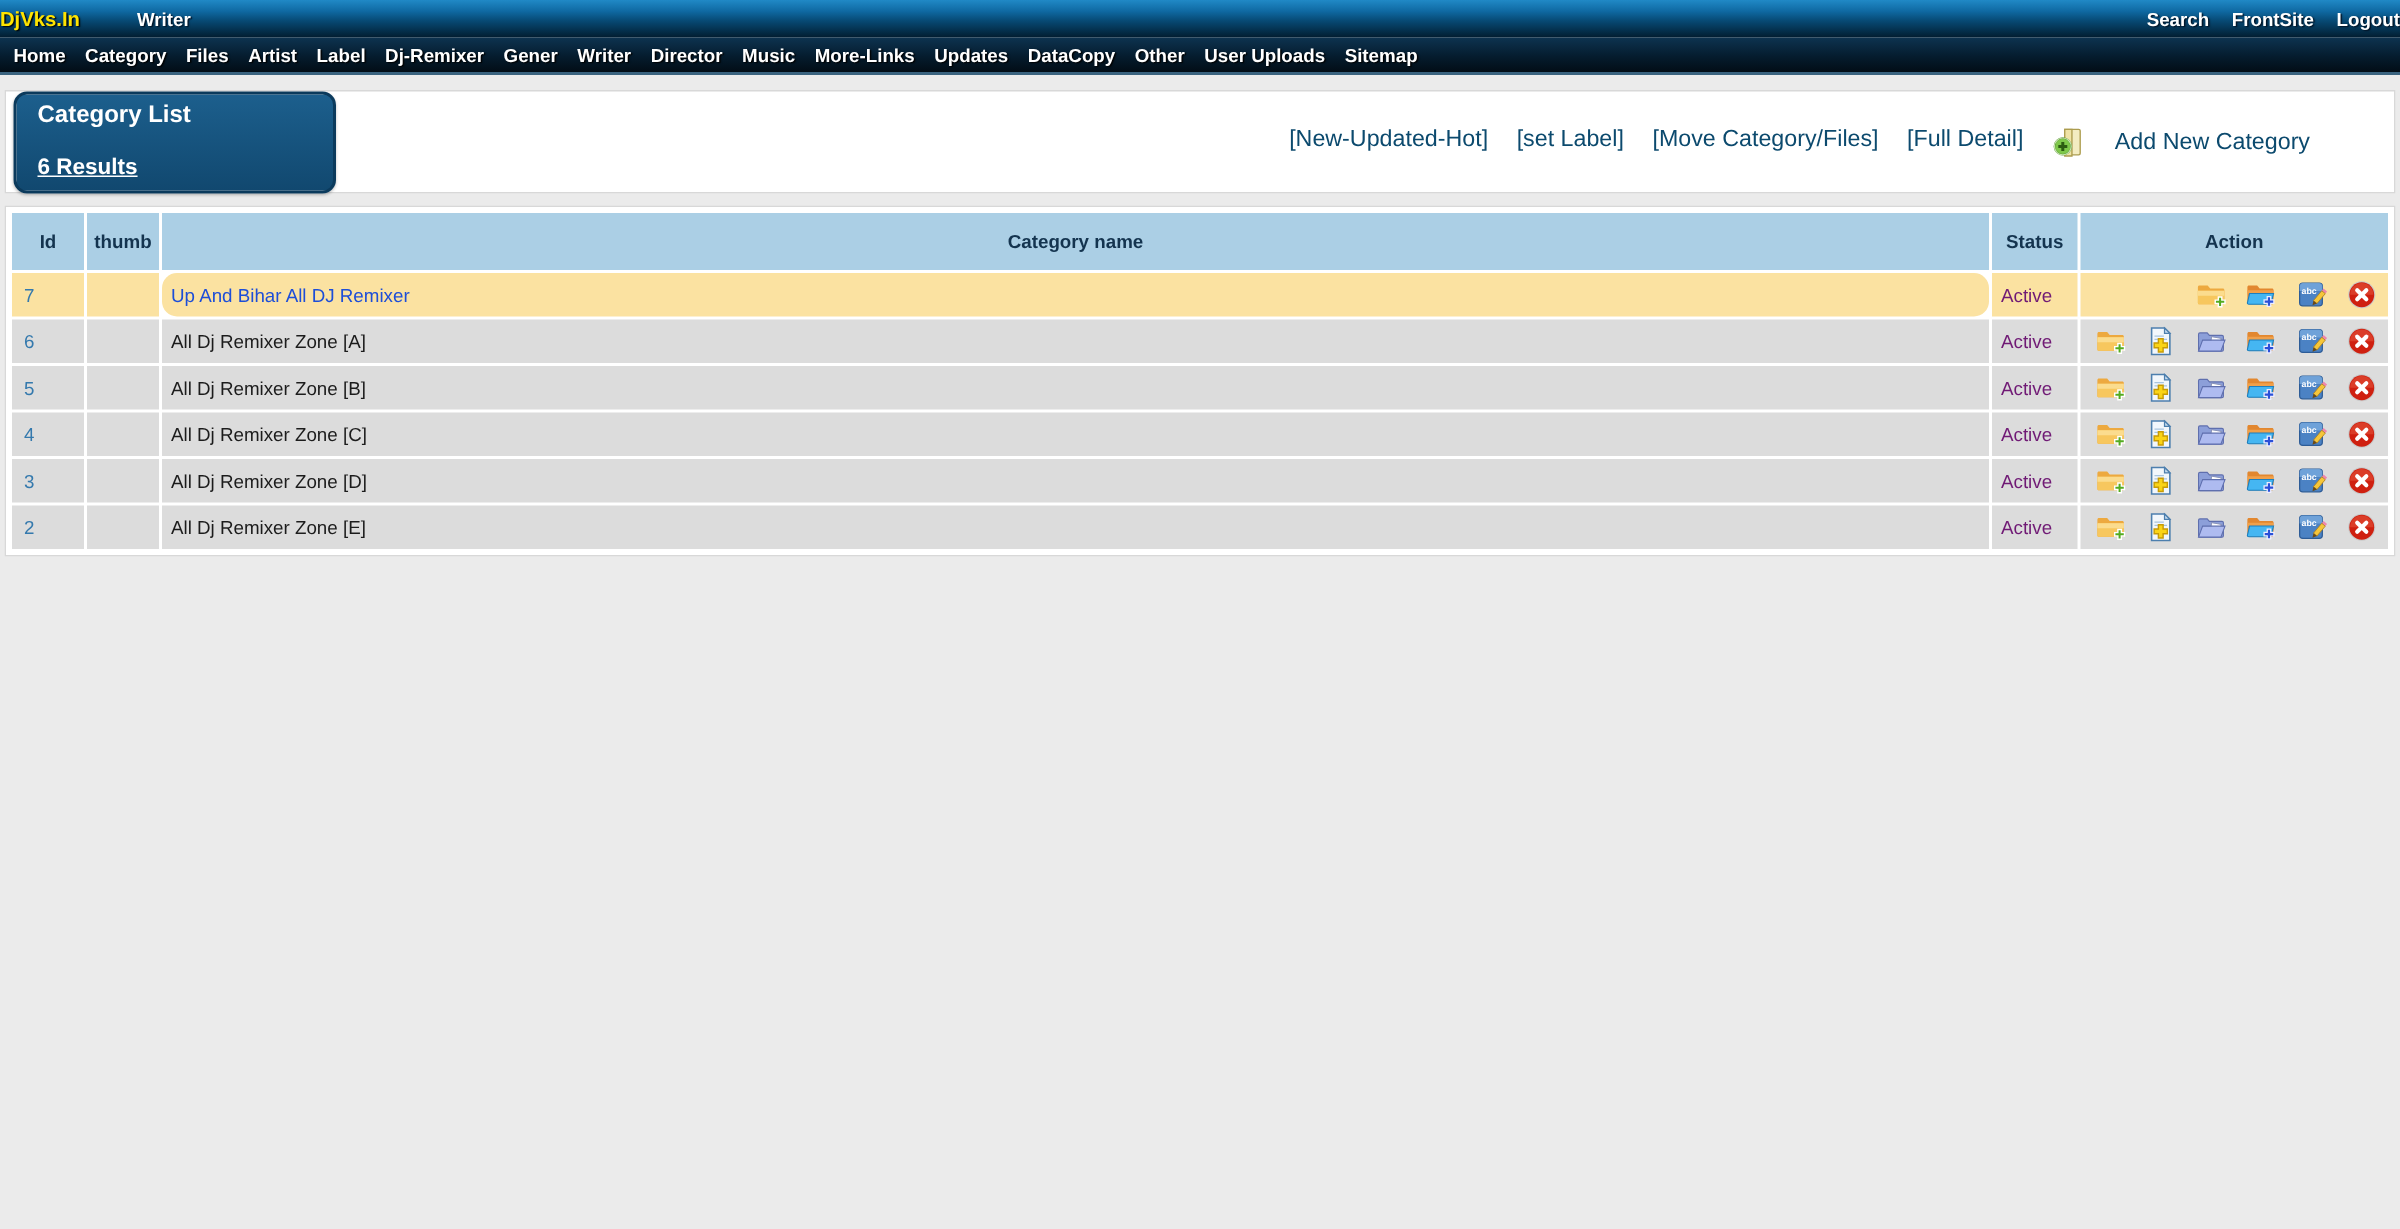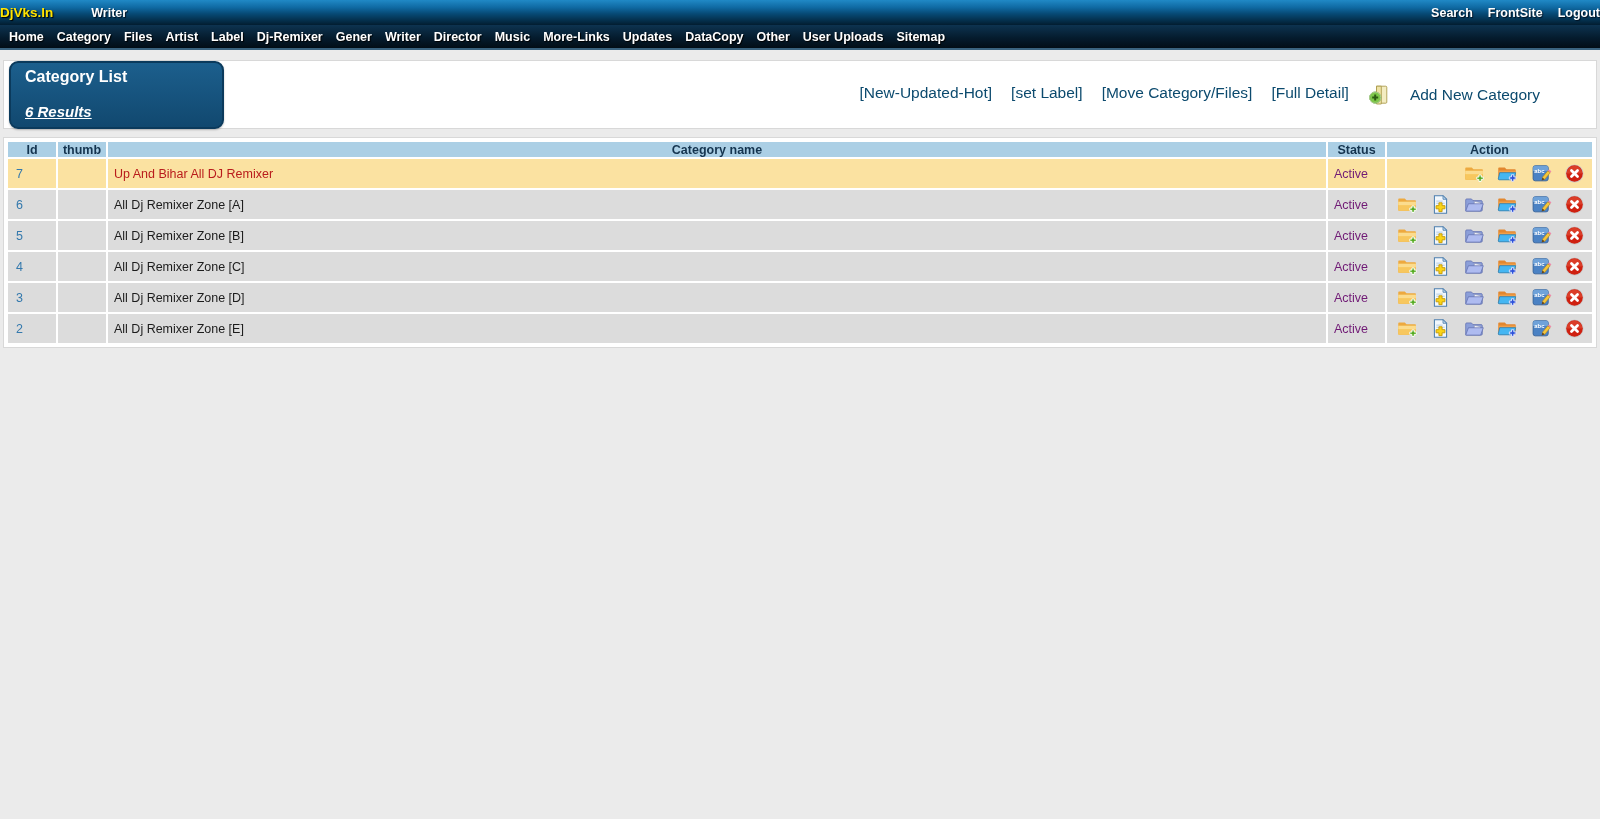--- a/index.html
+++ b/index.html
@@ -50,45 +50,45 @@
     padding:0 0 0 5px;
   }
   .title-box {
     background:linear-gradient(180deg,#1c5f8d 0%,#11486f 100%);
     border:2px solid #0b3a5c; border-radius:9px;
     padding:5px 14px 6px 14px; min-width:215px;
     box-shadow:0 1px 2px rgba(0,0,0,.25);
   }
   .title-box .t1 { color:#fff; font-weight:bold; font-size:16px; }
   .title-box .t2 {
-    color:#fff; font-weight:bold; font-style:italic; font-size:15px;
+    color:#fff; font-weight:bold; font-size:15px;
     text-decoration:underline; cursor:pointer; display:inline-block; margin-top:17px;
   }
   .header-links {
     display:flex; align-items:flex-start; gap:19px; margin-right:56px;
     font-size:15.5px; color:#0c4a6e;
   }
   .header-links .hlink { cursor:pointer; white-space:nowrap; }
   .add-new { display:flex; align-items:center; gap:20px; cursor:pointer; }
   .add-new svg { width:22px; height:22px; }
   
   .table-panel { margin-top:8px; padding:2px; }
   table.cat { width:100%; border-collapse:separate; border-spacing:2px; background:#fff; }
   th {
     background:#abcfe5; color:#14344f; font-weight:bold; font-size:12.5px;
-    height:15px; text-align:center;
+    height:38px; text-align:center;
   }
   td { height:29px; font-size:12.5px; background:#dcdcdc; vertical-align:middle; }
   td.c-id   { padding-left:8px; color:#3479ad; }
   td.c-thumb{ }
   td.c-name { padding-left:6px; color:#1c1c1c; }
   td.c-status { padding-left:6px; color:#701a75; }
   td.c-action { text-align:right; padding-right:7px; white-space:nowrap; }
   tr.hl td { background:#fbe2a1; }
-  tr.hl td.c-name { color:#b91c1c; }
+  tr.hl td.c-name { color:#1d4ed8;border-radius:10px; }
   .icn { width:21px; height:21px; margin-left:9px; vertical-align:middle; cursor:pointer; }
   .link-cell { cursor:pointer; }
 </style>
 </head>
 <body>
 
 <svg width="0" height="0" style="position:absolute" aria-hidden="true">
   <defs>
     <symbol id="s-folder-add" viewBox="0 0 20 20">
       <path d="M1.2 5.2c0-.6.4-1 1-1h5.2l1.6 1.8H17c.6 0 1 .4 1 1v8c0 .6-.4 1-1 1H2.2c-.6 0-1-.4-1-1z" fill="#eda93f"></path>

